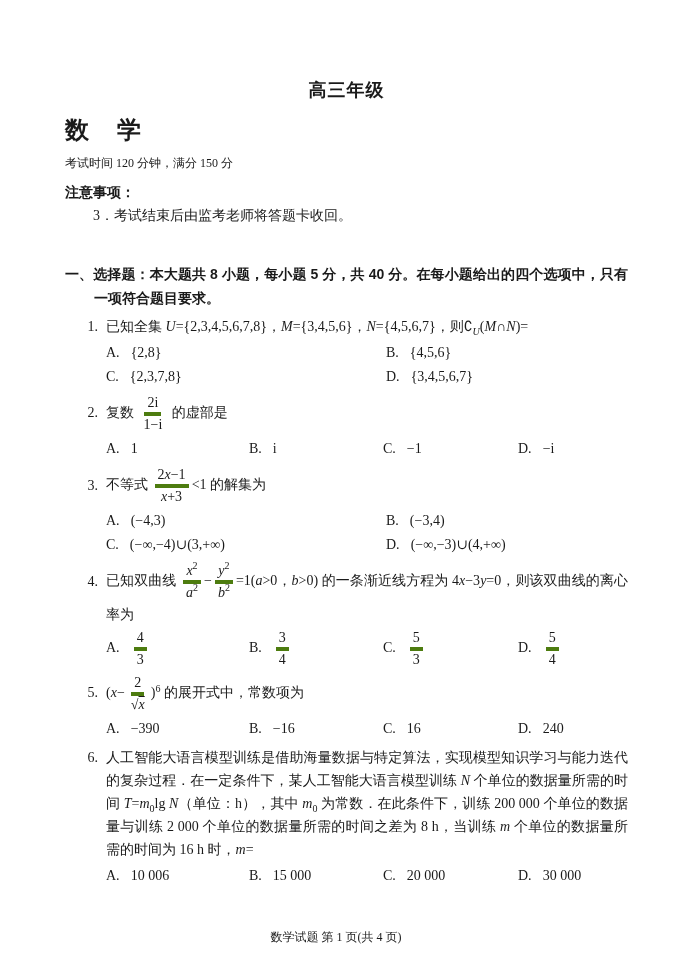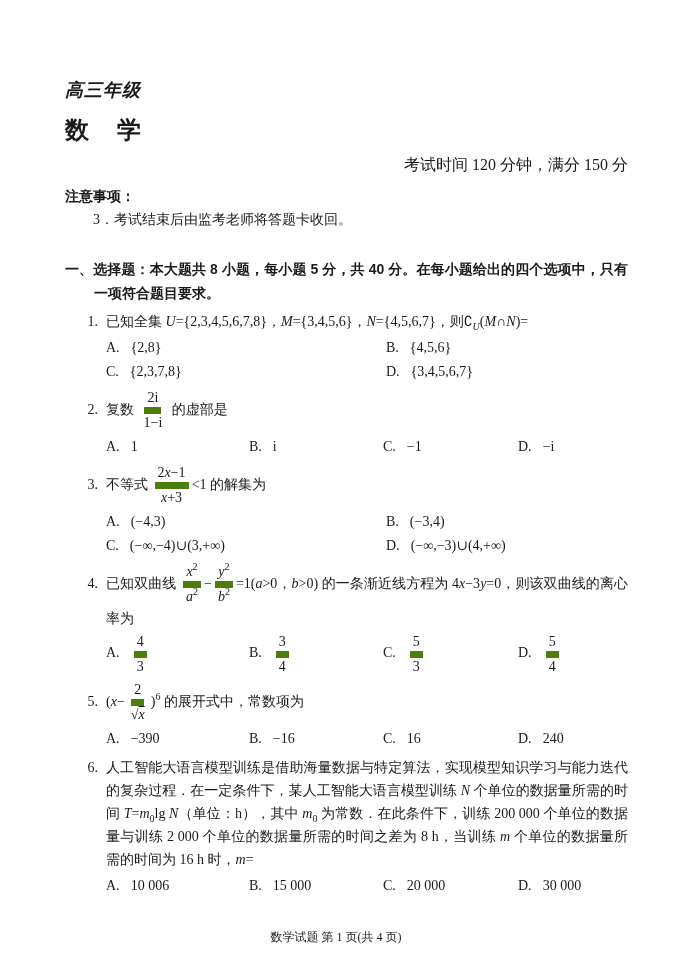--- a/index.html
+++ b/index.html
@@ -3,37 +3,37 @@
 <meta charset="utf-8">
 <style>
   html,body{margin:0;padding:0;background:#ffffff;}
   .page{
     width:688px;height:972px;background:#ffffff;color:#1a1a1a;
     font-family:"Liberation Serif","DejaVu Serif",serif;font-size:14px;
     position:relative;overflow:hidden;box-sizing:border-box;
     padding:78px 60px 0 65px;
   }
   .grade-title{
-    margin:0 0 12px;text-align:left;
-    font-family:"Liberation Sans","DejaVu Sans",sans-serif;
-    font-size:18px;font-weight:700;letter-spacing:1px;font-style:italic;
+    margin:0 0 12px;text-align:center;
+    font-family:"Liberation Sans","DejaVu Sans",sans-serif;
+    font-size:18px;font-weight:700;letter-spacing:1px;
   }
   .subject-title{
     margin:0 0 9px;text-align:left;
     font-family:"Liberation Sans","DejaVu Sans",sans-serif;
     font-size:24px;font-weight:700;letter-spacing:2px;
   }
-  .exam-info{margin:0 0 9px;text-align:right;font-size:16px;}
+  .exam-info{margin:0 0 9px;text-align:left;font-size:12px;}
   .notice-head{
     font-family:"Liberation Sans","DejaVu Sans",sans-serif;
     font-weight:700;font-size:14px;line-height:23px;
   }
   .notice-item{margin:0;line-height:23px;text-indent:2em;text-align:justify;}
   .section-heading{
-    margin:26px 0 4px;
+    margin:35px 0 4px;
     font-family:"Liberation Sans","DejaVu Sans",sans-serif;
     font-weight:700;font-size:14px;line-height:24px;
     padding-left:29px;text-indent:-29px;text-align:justify;
   }
   .question{display:flex;align-items:baseline;margin-top:5px;line-height:23px;}
   .q-num{flex:0 0 41px;box-sizing:border-box;text-align:right;padding-right:8px;}
   .q-body{flex:1;min-width:0;}
   .q-stem{text-align:justify;}
   .q-options{display:grid;margin-top:3px;}
   .cols-2{grid-template-columns:280px 1fr;}
@@ -41,21 +41,21 @@
   .opt{display:flex;align-items:baseline;line-height:24px;}
   .opt-label{margin-right:11px;}
   .ri{font-style:italic;}
   .rov{text-decoration:overline;}
   sup.rsup{font-size:10px;line-height:0;}
   sub.rsub{font-size:10px;line-height:0;}
   .frac{
     display:inline-flex;flex-direction:column;align-items:center;
     vertical-align:middle;margin:1px 3px;line-height:1.15;text-align:center;
   }
-  .fnum{display:block;padding:0 3px 1px;border-bottom:7px solid #4d7c0f;}
+  .fnum{display:block;padding:0 3px 1px;border-bottom:4px solid #4d7c0f;}
   .fden{display:block;padding:1px 3px 0;}
   .page-footer{
     position:absolute;left:0;right:16px;bottom:26px;
     text-align:center;font-size:12px;color:#1a1a1a;
   }
 </style>
 </head>
 <body>
 
 <div class="page">

